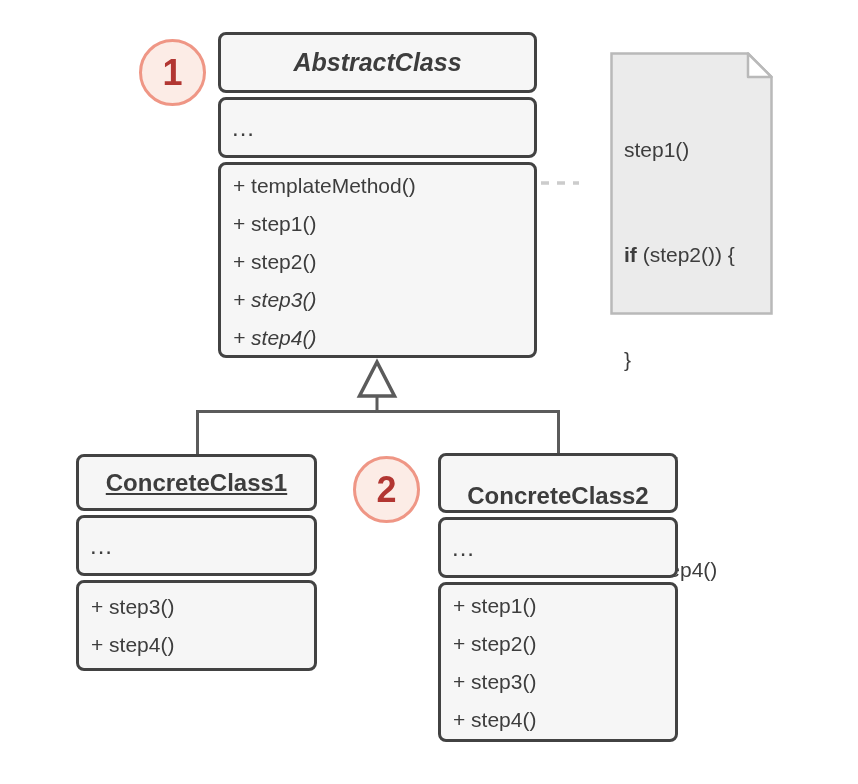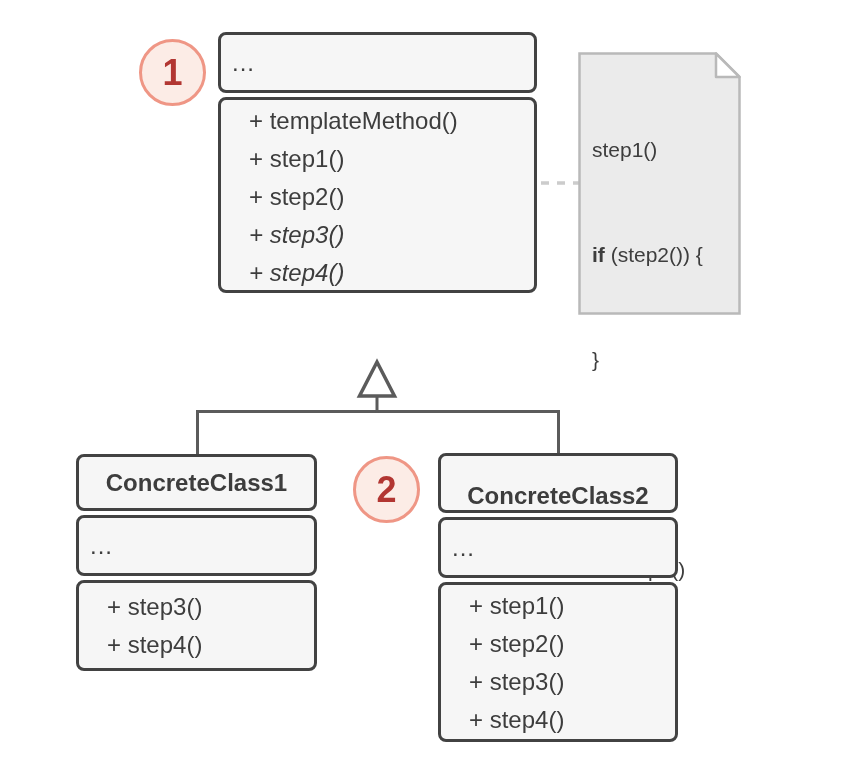--- a/index.html
+++ b/index.html
@@ -46,35 +46,35 @@
   .abstract-title { font-style: italic; font-size: 25px; }
   .sec-fields {
     display: flex;
     align-items: center;
     padding-left: 11px;
     font-size: 24px;
     letter-spacing: 1px;
     color: #3d3d3d;
   }
   .sec-methods {
-    padding: 2px 0 0 28px;
-    font-size: 24px;
+    padding: 2px 0 0 12px;
+    font-size: 21px;
     overflow: hidden;
   }
   .method-line {
     height: 38px;
     display: flex;
     align-items: center;
     white-space: pre;
   }
   .method-line.italic { font-style: italic; }
   
   .note {
     position: absolute;
-    left: 578px; top: 52px;
+    left: 610px; top: 52px;
     width: 163px; height: 263px;
   }
   .note-bg { position: absolute; left: 0; top: 0; }
   .note-text {
     position: absolute;
     left: 14px; top: 10px;
     font-size: 21px;
     line-height: 35px;
     color: #3d3d3d;
     white-space: pre;
@@ -114,20 +114,23 @@
     <path d="M377 413 V395" stroke="#5b5b5b" stroke-width="3" fill="none"></path>
 
     <polygon points="377,362 359.5,396 394.5,396" fill="#ffffff" stroke="#5b5b5b" stroke-width="3.5" stroke-linejoin="miter"></polygon>
   </svg>
 
   <div class="badge badge-1">
     <span>1</span>
   </div>
 
   <div class="uml-class" style="left:218px; top:32px; width:319px;">
+    <div class="sec sec-title abstract-title" style="height:61px;">
+      <span>AbstractClass</span>
+    </div>
     <div class="sec sec-fields" style="height:61px;">
       <span>...</span>
     </div>
     <div class="sec sec-methods" style="height:196px;">
       <div class="method-line"><span>+ templateMethod()</span></div>
       <div class="method-line"><span>+ step1()</span></div>
       <div class="method-line"><span>+ step2()</span></div>
       <div class="method-line italic"><span>+ step3()</span></div>
       <div class="method-line italic"><span>+ step4()</span></div>
     </div>
@@ -146,21 +149,21 @@
       <div class="note-line indent"><span class="kw"></span><span>step4()</span></div>
       <div class="note-line"><span class="kw"></span><span>}</span></div>
     </div>
   </div>
 
   <div class="badge badge-2">
     <span>2</span>
   </div>
 
   <div class="uml-class" style="left:76px; top:454px; width:241px;">
-    <div class="sec sec-title" style="height:57px;">
+    <div class="sec sec-title" style="height:57px;text-decoration:underline;">
       <span>ConcreteClass1</span>
     </div>
     <div class="sec sec-fields" style="height:61px;">
       <span>...</span>
     </div>
     <div class="sec sec-methods" style="height:91px; padding-top:5px;">
       <div class="method-line"><span>+ step3()</span></div>
       <div class="method-line"><span>+ step4()</span></div>
     </div>
   </div>

